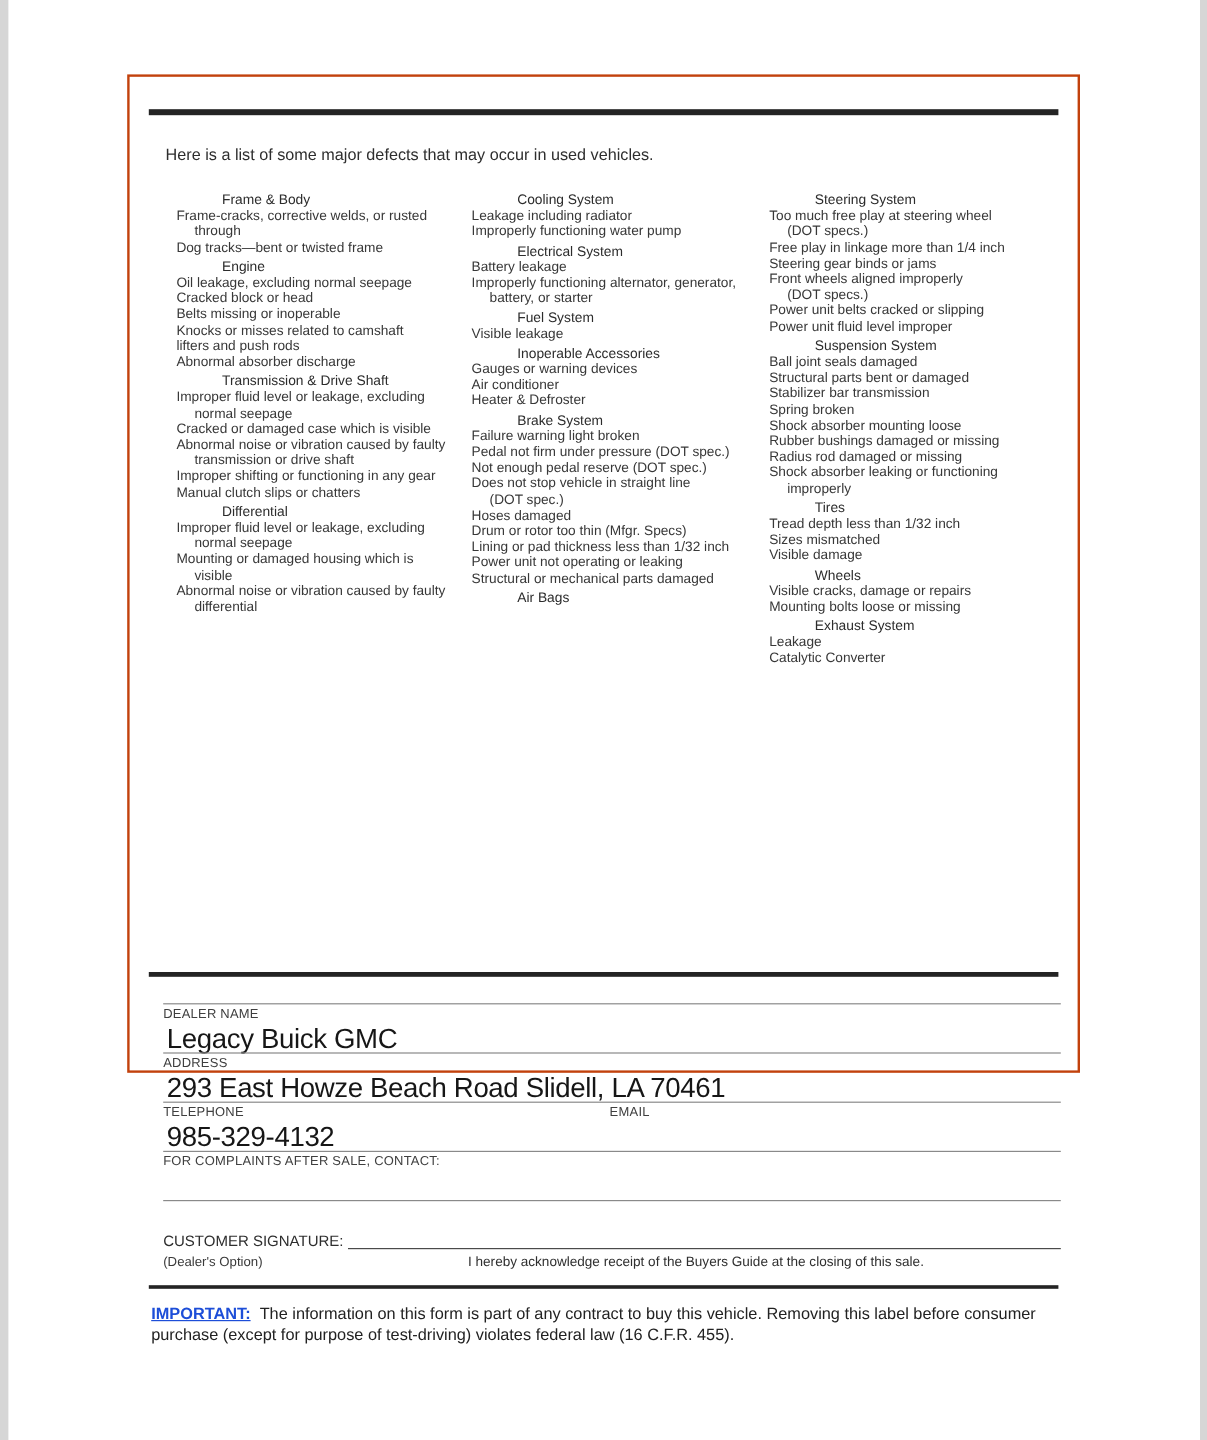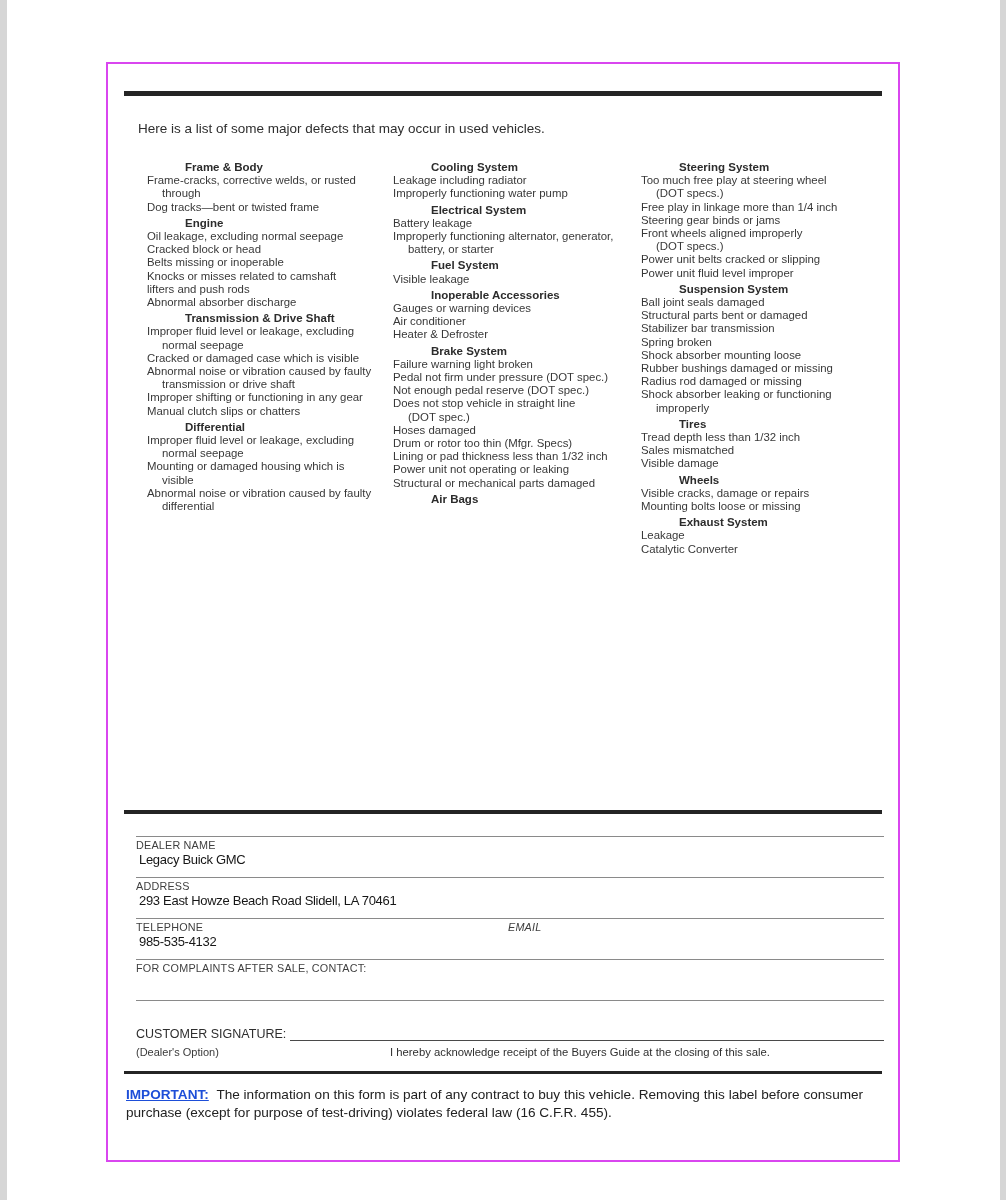--- a/index.html
+++ b/index.html
@@ -11,65 +11,65 @@
     position:relative;
     overflow:hidden;
   }
   .edge-strip{position:absolute;top:0;bottom:0;width:7px;background:#d6d6d6;}
   .edge-strip.left{left:0;}
   .edge-strip.right{right:0;width:6px;}
 
   .form-box{
     position:absolute;
     left:106px;top:62px;
-    width:794px;height:1100px;
-    border:2px solid #d946ef;
+    width:794px;height:832px;
+    border:2px solid #c2410c;
     background:#ffffff;
     box-sizing:border-box;
   }
   .rule{position:absolute;left:16px;right:16px;background:#242424;}
   .rule-top{top:27px;height:5px;}
   .rule-mid{top:746px;height:4px;}
   .rule-bottom{top:1007px;height:3px;}
 
   .intro{
     position:absolute;left:30px;top:57px;
     font-size:13.5px;color:#2e2e2e;margin:0;white-space:nowrap;
   }
 
   .columns{position:absolute;top:97px;left:0;right:0;}
   .col{position:absolute;top:0;}
   .col0{left:30px;width:246px;}
   .col1{left:276px;width:248px;}
   .col2{left:524px;width:256px;}
   .sec-title{
-    font-weight:bold;font-size:11.5px;line-height:13.2px;
+    font-weight:normal;font-size:11.5px;line-height:13.2px;
     color:#2c2c2c;margin-top:3px;white-space:nowrap;padding-left:47px;
   }
   .col .sec-title:first-child{margin-top:0;}
   .ln1{padding-left:9px;font-size:11.4px;line-height:13.2px;white-space:nowrap;}
   .ln2{padding-left:24px;font-size:11.4px;line-height:13.2px;white-space:nowrap;}
 
   .fields{
     position:absolute;left:28px;right:14px;top:772px;
     border-bottom:1px solid #8a8a8a;
   }
   .field-row{
     border-top:1px solid #8a8a8a;
     height:41px;box-sizing:border-box;
     padding-top:2px;position:relative;
   }
   .field-label{
     font-size:10.8px;color:#3f3f3f;letter-spacing:0.2px;
   }
   .field-value{
-    font-size:13px;color:#161616;letter-spacing:-0.3px;
+    font-size:23px;color:#161616;letter-spacing:-0.3px;
     margin-top:1px;padding-left:3px;white-space:nowrap;
   }
-  .field-label.email-pos{position:absolute;left:372px;top:2px;font-style:italic;}
+  .field-label.email-pos{position:absolute;left:372px;top:2px;}
 
   .signature-block{position:absolute;left:28px;right:14px;top:962px;height:44px;}
   .sig-row{display:flex;align-items:flex-end;justify-content:space-between;}
   .sig-label{font-size:12.5px;color:#2e2e2e;white-space:nowrap;}
   .sig-line{flex:1;border-bottom:1.5px solid #4a4a4a;height:14px;margin-left:4px;}
   .sig-sub-left{position:absolute;left:0;top:20px;font-size:11px;color:#3a3a3a;}
   .sig-ack{position:absolute;left:254px;top:20px;font-size:11.3px;color:#2f2f2f;white-space:nowrap;}
 
   .important{
     position:absolute;left:18px;right:16px;top:1022px;
@@ -160,21 +160,21 @@
         <div class="ln1">Structural parts bent or damaged</div>
         <div class="ln1">Stabilizer bar transmission</div>
         <div class="ln1">Spring broken</div>
         <div class="ln1">Shock absorber mounting loose</div>
         <div class="ln1">Rubber bushings damaged or missing</div>
         <div class="ln1">Radius rod damaged or missing</div>
         <div class="ln1">Shock absorber leaking or functioning</div>
         <div class="ln2">improperly</div>
         <div class="sec-title">Tires</div>
         <div class="ln1">Tread depth less than 1/32 inch</div>
-        <div class="ln1">Sales mismatched</div>
+        <div class="ln1">Sizes mismatched</div>
         <div class="ln1">Visible damage</div>
         <div class="sec-title">Wheels</div>
         <div class="ln1">Visible cracks, damage or repairs</div>
         <div class="ln1">Mounting bolts loose or missing</div>
         <div class="sec-title">Exhaust System</div>
         <div class="ln1">Leakage</div>
         <div class="ln1">Catalytic Converter</div>
       </div>
   </div>
 
@@ -185,21 +185,21 @@
       <div class="field-label">DEALER NAME</div>
       <div class="field-value">Legacy Buick GMC</div>
     </div>
     <div class="field-row">
       <div class="field-label">ADDRESS</div>
       <div class="field-value">293 East Howze Beach Road Slidell, LA 70461</div>
     </div>
     <div class="field-row">
       <div class="field-label">TELEPHONE</div>
       <div class="field-label email-pos">EMAIL</div>
-      <div class="field-value">985-535-4132</div>
+      <div class="field-value">985-329-4132</div>
     </div>
     <div class="field-row">
       <div class="field-label">FOR COMPLAINTS AFTER SALE, CONTACT:</div>
     </div>
   </div>
 
   <div class="signature-block">
     <div class="sig-row">
       <span class="sig-label">CUSTOMER SIGNATURE:</span>
       <span class="sig-line"></span>

